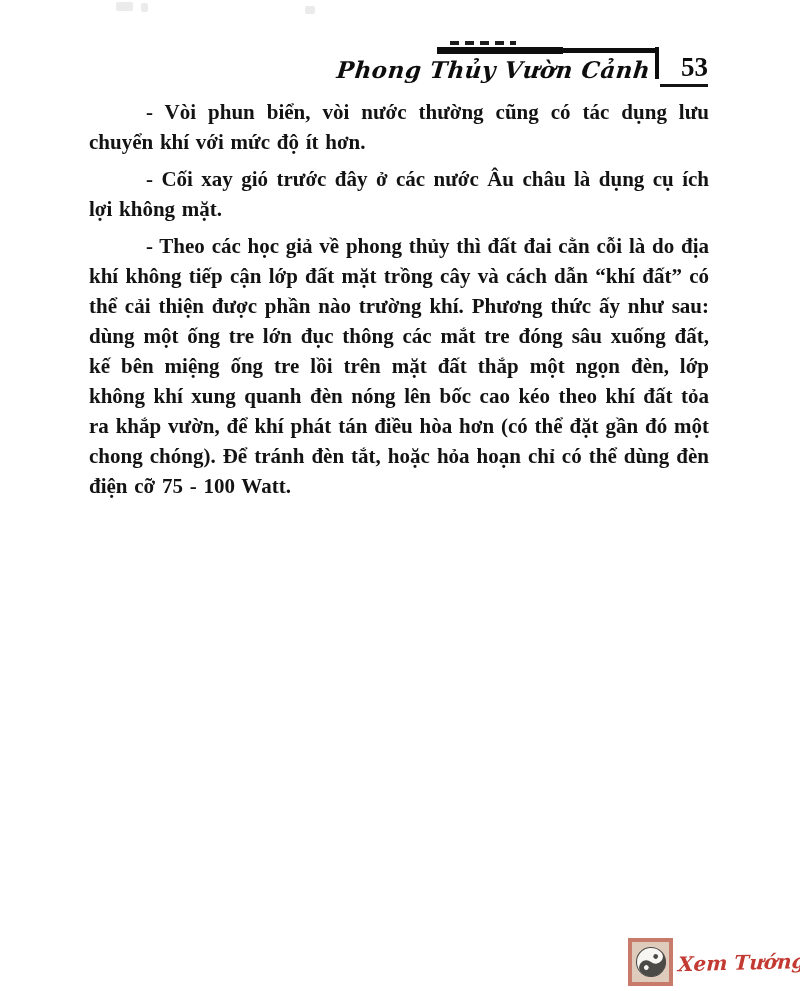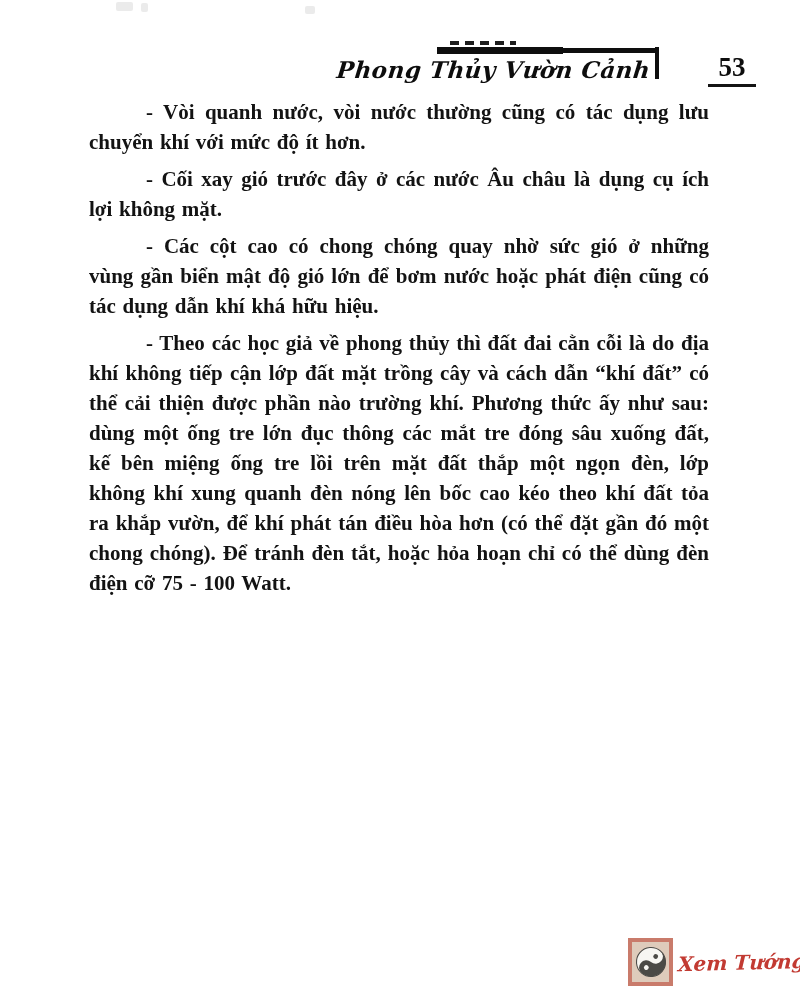--- a/index.html
+++ b/index.html
@@ -41,23 +41,23 @@
   .head-title {
     position: absolute; right: 150px; top: 56px;
     font-family: "DejaVu Serif", serif;
     font-style: italic; font-weight: bold;
     font-size: 23px; letter-spacing: 0.5px;
     white-space: nowrap; color: #0d0d0d;
     transform: skewX(-6deg);
   }
   .head-pageno {
     position: absolute; left: 660px; top: 52px;
-    width: 48px; text-align: center;
+    width: 48px; text-align: right;
     font-size: 27px; font-weight: bold; color: #0d0d0d;
-    border-bottom: 3px solid #141414; padding-bottom: 1px; margin-left: 48px;
+    border-bottom: 3px solid #141414; padding-bottom: 1px;
   }
 
   
   .body-text {
     position: absolute; left: 89px; top: 97px; width: 620px;
     font-size: 21px; line-height: 30px; font-weight: bold;
     text-align: justify; color: #131313;
     word-spacing: 1.5px;
   }
   .body-text p { text-indent: 57px; margin-bottom: 7px; }
@@ -91,23 +91,22 @@
   <header>
     <div class="head-rule-dash"></div>
     <div class="head-rule-thick"></div>
     <div class="head-rule-thin"></div>
     <div class="head-rule-vert"></div>
     <span class="head-title">Phong Thủy Vườn Cảnh</span>
     <span class="head-pageno">53</span>
   </header>
 
   <main class="body-text">
-    <p>- Vòi quanh nước, vòi nước thường cũng có tác dụng lưu chuyển khí với mức độ ít hơn.</p>
+    <p>- Vòi phun biển, vòi nước thường cũng có tác dụng lưu chuyển khí với mức độ ít hơn.</p>
     <p>- Cối xay gió trước đây ở các nước Âu châu là dụng cụ ích lợi không mặt.</p>
-    <p>- Các cột cao có chong chóng quay nhờ sức gió ở những vùng gần biển mật độ gió lớn để bơm nước hoặc phát điện cũng có tác dụng dẫn khí khá hữu hiệu.</p>
     <p>- Theo các học giả về phong thủy thì đất đai cằn cỗi là do địa khí không tiếp cận lớp đất mặt trồng cây và cách dẫn “khí đất” có thể cải thiện được phần nào trường khí. Phương thức ấy như sau: dùng một ống tre lớn đục thông các mắt tre đóng sâu xuống đất, kế bên miệng ống tre lồi trên mặt đất thắp một ngọn đèn, lớp không khí xung quanh đèn nóng lên bốc cao kéo theo khí đất tỏa ra khắp vườn, để khí phát tán điều hòa hơn (có thể đặt gần đó một chong chóng). Để tránh đèn tắt, hoặc hỏa hoạn chỉ có thể dùng đèn điện cỡ 75 - 100 Watt.</p>
   </main>
 
   <div class="watermark">
     <span class="wm-icon">
       <svg width="34" height="34" viewBox="0 0 48 48" aria-hidden="true">
         <g transform="rotate(40 24 24)">
           <circle cx="24" cy="24" r="20.5" fill="#f7f6f2" stroke="#4b4a46" stroke-width="1.5"></circle>
           <path d="M24 3.5 a20.5 20.5 0 0 1 0 41 a10.25 10.25 0 0 1 0 -20.5 a10.25 10.25 0 0 0 0 -20.5 Z" fill="#4b4a46"></path>
           <circle cx="24" cy="13.75" r="3.4" fill="#4b4a46"></circle>

